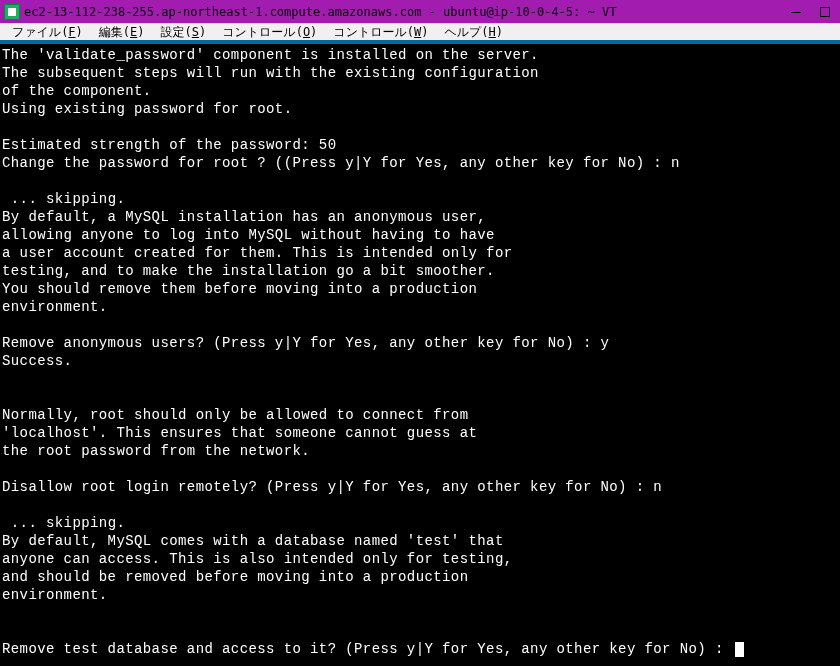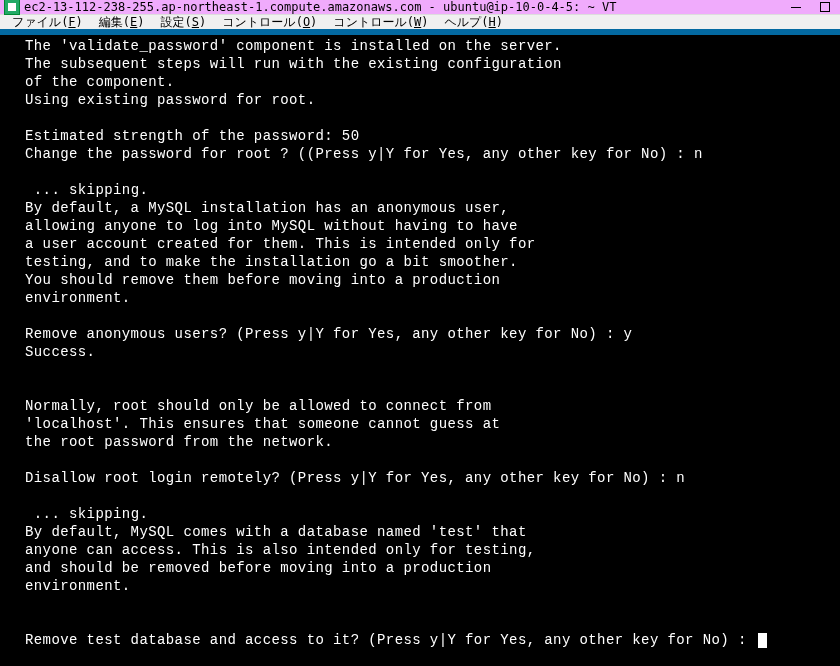--- a/index.html
+++ b/index.html
@@ -6,22 +6,22 @@
     body {
       width: 840px;
       height: 666px;
       font-family: "MS Gothic", "Meiryo", monospace;
       background: #fff;
       overflow: hidden;
       display: flex;
       flex-direction: column;
     }
     .titlebar {
-      height: 15px;
-      background: #f0abfc;
+      height: 24px;
+      background: #a21caf;
       border-bottom: 1px solid #ddd;
       display: flex;
       align-items: center;
       padding: 0 4px;
       font-size: 12px;
       position: relative;
     }
     .app-icon {
       width: 16px;
       height: 16px;
@@ -73,41 +73,41 @@
       width: 10px;
       height: 10px;
     }
     .menubar {
       height: 20px;
       background: #f0f0f0;
       display: flex;
       align-items: center;
       font-size: 12px;
       padding-left: 4px;
-      border-bottom: 6px solid #0369a1;
+      border-bottom: 4px solid #0369a1;
     }
     .menu-item {
       padding: 2px 8px;
       color: #000;
       cursor: default;
     }
     .menu-item .mk { text-decoration: underline; }
     .terminal {
       flex: 1;
       background: #000;
       color: #fff;
       font-family: "Courier New", monospace;
       font-size: 14px;
       line-height: 18px;
       padding: 2px;
       white-space: pre-wrap;
       overflow: hidden;
       letter-spacing: 0.4px;
     }
-    .term-line { display: block; min-height: 18px; margin-left: 23px; }
+    .term-line { display: block; min-height: 18px; }
     .cursor {
       display: inline-block;
       width: 9px;
       height: 15px;
       background: #fff;
       vertical-align: text-bottom;
       margin-left: 2px;
     }
   </style>
 </head>

